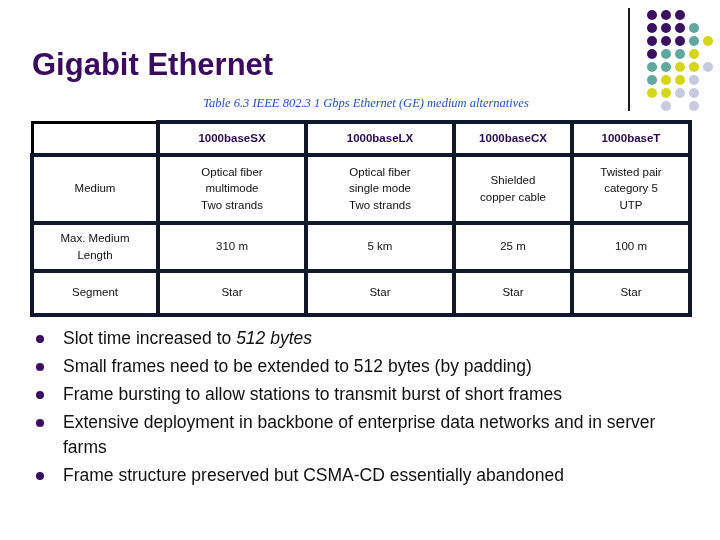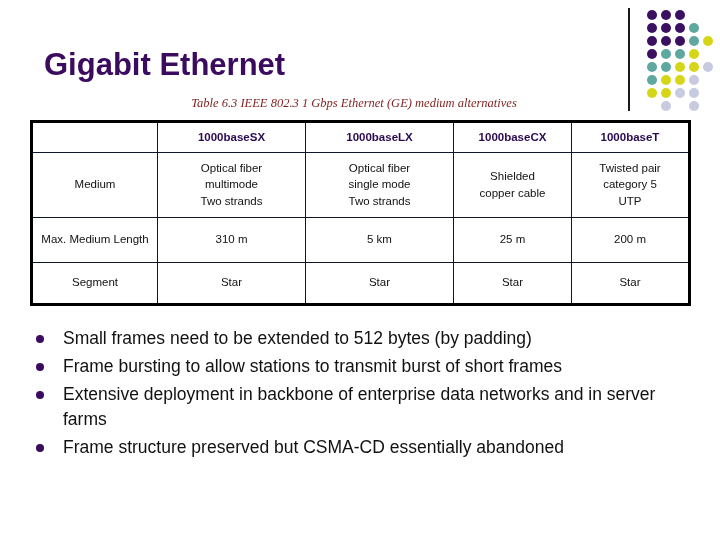--- a/index.html
+++ b/index.html
@@ -51,54 +51,54 @@
   .dot {
     width: 10px;
     height: 10px;
     border-radius: 50%;
   }
   .dot.empty { background: transparent; }
 
   
   #slide-title {
     position: absolute;
-    left: 44px;
+    left: 32px;
     top: 47px;
     font-size: 31px;
     font-weight: bold;
     color: #3B0B60;
     letter-spacing: 0px;
     white-space: nowrap;
   }
 
   
   #table-caption {
     position: absolute;
-    left: 24px;
+    left: 36px;
     top: 96px;
     width: 660px;
     text-align: center;
     font-family: "Liberation Serif", serif;
     font-style: italic;
     font-size: 12.5px;
-    color: #7f1d1d;
+    color: #1d4ed8;
   }
 
   
   #medium-table {
     position: absolute;
     left: 30px;
     top: 120px;
     width: 658px;
     border-collapse: collapse;
     border: 3px solid #000000;
     table-layout: fixed;
   }
   #medium-table td, #medium-table th {
-    border: 1px solid #0f172a;
+    border: 4px solid #0f172a;
     padding: 4px 8px;
     font-size: 11.5px;
     color: #111111;
     text-align: center;
     vertical-align: middle;
     line-height: 1.45;
     font-weight: normal;
   }
   #medium-table col.c0 { width: 126px; }
   #medium-table col.c1 { width: 148px; }
@@ -315,30 +315,31 @@
 copper cable</td>
       <td class="cell-lines">Twisted pair
 category 5
 UTP</td>
     </tr>
     <tr class="h-seg">
       <td class="row-label">Max. Medium Length</td>
       <td>310 m</td>
       <td>5 km</td>
       <td>25 m</td>
-      <td>200 m</td>
+      <td>100 m</td>
     </tr>
     <tr class="h-topo">
       <td class="row-label">Segment</td>
       <td>Star</td>
       <td>Star</td>
       <td>Star</td>
       <td>Star</td>
     </tr>
   </tbody>
 </table>
 
 <ul id="bullet-list">
+    <li><span class="bullet-marker"></span><span>Slot time increased to </span><span class="em-italic">512 bytes</span></li>
     <li><span class="bullet-marker"></span><span>Small frames need to be extended to 512 bytes (by padding)</span></li>
     <li><span class="bullet-marker"></span><span>Frame bursting to allow stations to transmit burst of short frames</span></li>
     <li><span class="bullet-marker"></span><span>Extensive deployment in backbone of enterprise data networks and in server farms</span></li>
     <li><span class="bullet-marker"></span><span>Frame structure preserved but CSMA-CD essentially abandoned</span></li>
   </ul>
 
 </body></html>

